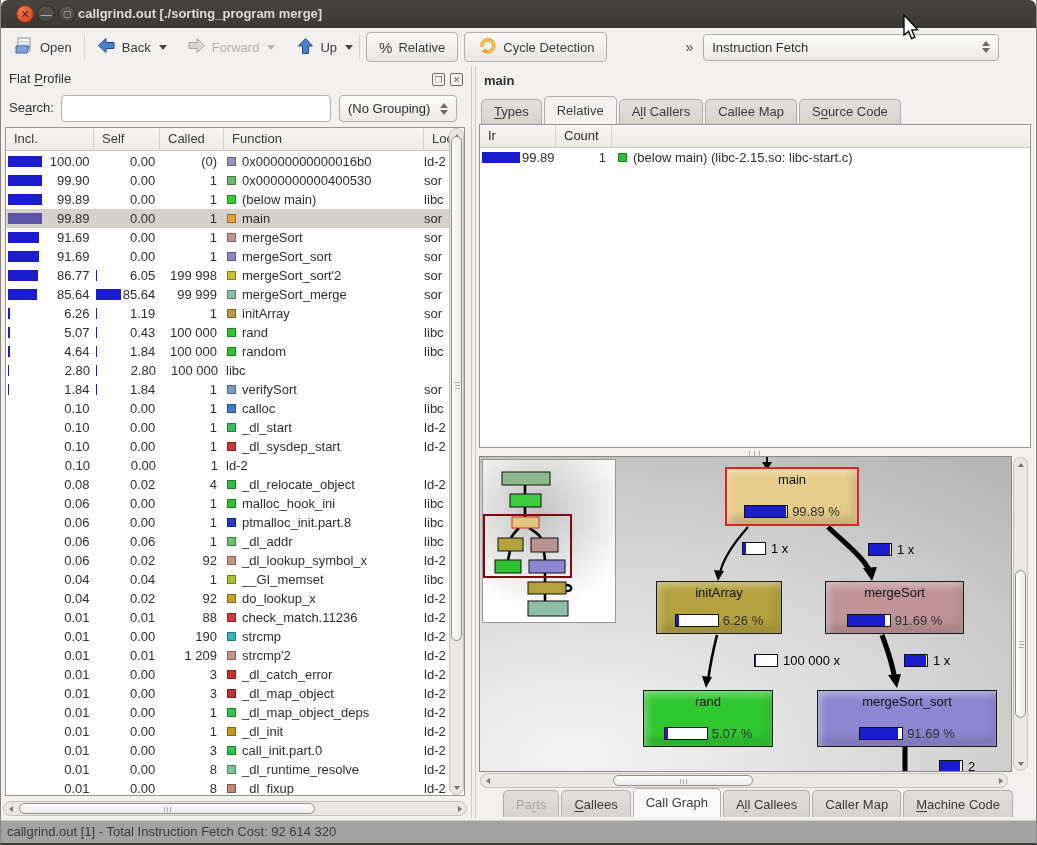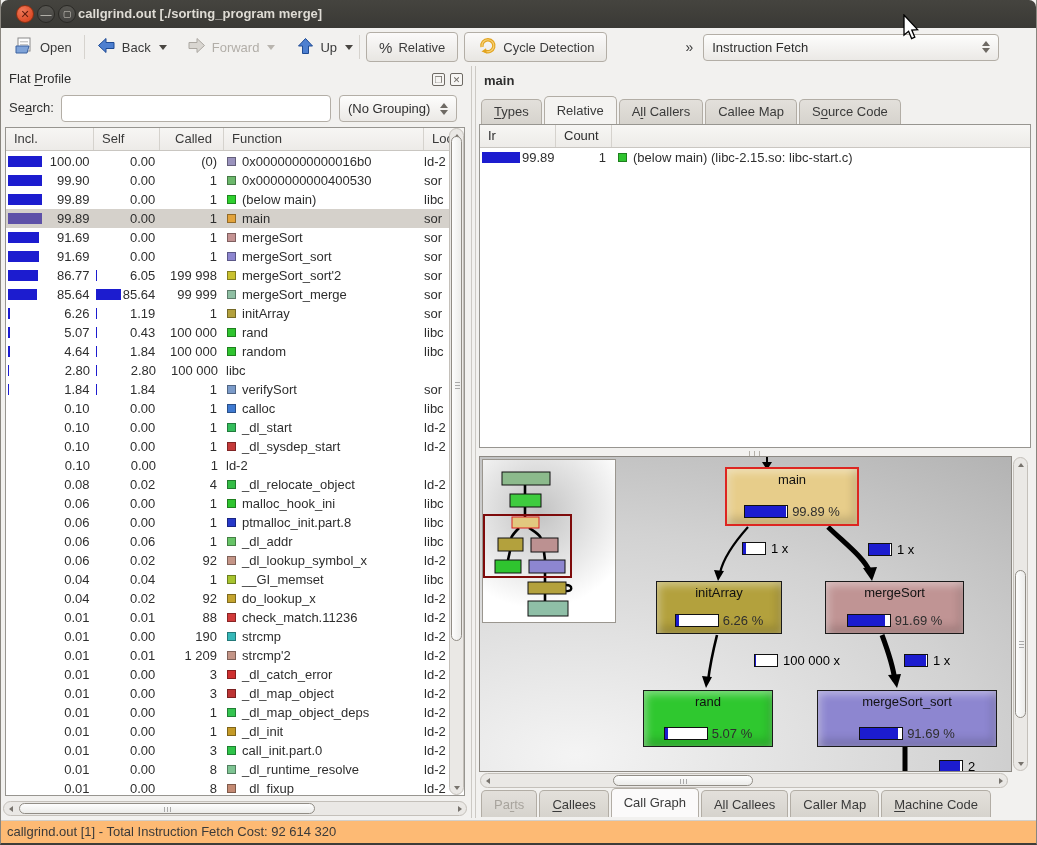--- a/index.html
+++ b/index.html
@@ -46,21 +46,21 @@
   .search-label{position:absolute;left:8px;top:100px;}
   .search-input{position:absolute;left:60px;top:95px;width:270px;height:27px;background:#fff;
     border:1px solid #b3aea6;border-radius:4px;padding:0 6px;font:inherit;color:#2e2e2e;}
   .grp-combo{position:absolute;left:338px;top:95px;width:118px;}
   
   .fp-table{position:absolute;left:4px;top:127px;width:460px;height:669px;background:#fff;
     border:1px solid #979590;overflow:hidden;}
   .fp-head{display:flex;height:23px;background:linear-gradient(#f7f6f4,#edebe8);
     border-bottom:1px solid #c9c6c1;font-size:13px;color:#3a3a3a;}
   .hc{border-right:1px solid #d5d2cd;padding:3px 4px 0 8px;overflow:hidden;white-space:nowrap;}
-  .col-incl{width:88px;} .col-self{width:66px;} .col-called{width:64px;text-align:center;} .col-fn{width:200px;} .col-loc{width:27px;}
+  .col-incl{width:88px;} .col-self{width:66px;} .col-called{width:64px;} .col-fn{width:200px;} .col-loc{width:27px;}
   .fp-rows{position:absolute;left:0;top:24px;right:15px;bottom:0;overflow:hidden;}
   .fp-row{display:flex;height:19px;line-height:19px;white-space:nowrap;}
   .fp-row.sel{background:#d5d1cb;}
   .cell{overflow:hidden;}
   .num{display:flex;}
   .barbox{position:relative;width:36px;flex:none;}
   .bar{position:absolute;left:2px;top:4px;height:11px;background:#1c1ccf;}
   .fp-row.sel .bar{background:#5e51a8;}
   .nval{flex:1;text-align:right;padding-right:4px;}
   .cell.called{text-align:right;padding-right:6px;}
@@ -85,21 +85,21 @@
   .t-r{width:0;height:0;border-top:3px solid transparent;border-bottom:3px solid transparent;border-left:4px solid #77736d;}
   
   .vsplit{position:absolute;top:66px;height:752px;width:1px;background:#ccc9c4;}
   
   .fn-head{position:absolute;left:483px;top:73px;font-weight:bold;}
   .tabs{position:absolute;display:flex;align-items:flex-end;gap:2px;}
   .tab{height:25px;padding:4px 12px 0 12px;background:linear-gradient(#e3e0db,#d6d3cd);
     border:1px solid #b2ada5;border-bottom:none;border-top-left-radius:5px;border-top-right-radius:5px;
     color:#3a3a3a;white-space:nowrap;}
   .tab.active{height:28px;background:#f4f3f1;padding-top:6px;}
-  .tab.disabled{color:#a8a49d;}
+  .tab.disabled{color:#a8a49d;margin-left:22px;}
   .tabs-top{left:480px;top:96px;}
   .caller-table{position:absolute;left:478px;top:124px;width:552px;height:324px;background:#fff;
     border:1px solid #979590;overflow:hidden;}
   .ct-head{display:flex;height:23px;background:linear-gradient(#f7f6f4,#edebe8);border-bottom:1px solid #c9c6c1;}
   .ct-ir{width:76px;} .ct-count{width:56px;} .ct-caller{flex:1;}
   .ct-row{display:flex;height:19px;line-height:19px;}
   .ct-row .barbox{width:42px;}
   .ct-row .count{width:56px;text-align:right;padding-right:6px;}
   .ct-row .caller{display:flex;align-items:center;gap:6px;padding-left:6px;}
   
@@ -131,21 +131,21 @@
   .mm-view{position:absolute;left:0px;top:54px;width:89px;height:64px;border:2px solid #7e0b0b;}
   .graph-svg{position:absolute;left:0;top:0;}
   
   .gsb-v{left:1012px;top:457px;height:314px;}
   .gsb-h{left:479px;top:773px;width:528px;}
   
   .tabs-bottom{left:480px;top:788px;}
   .tabs-bottom .tab{height:27px;padding-top:6px;}
   .tabs-bottom .tab.active{height:29px;background:#fbfafa;}
   
-  .statusbar{position:absolute;left:0;top:820px;width:100%;height:23px;background:#fdba74;
+  .statusbar{position:absolute;left:0;top:820px;width:100%;height:23px;background:#a3a3a3;
     border-top:1px solid #d2cfca;padding:3px 0 0 6px;color:#3a3a3a;}
   u{text-underline-offset:2px;}
   
   .cursor{position:absolute;left:900px;top:14px;pointer-events:none;}
 </style>
 </head>
 <body>
 
 <div id="window">
 

